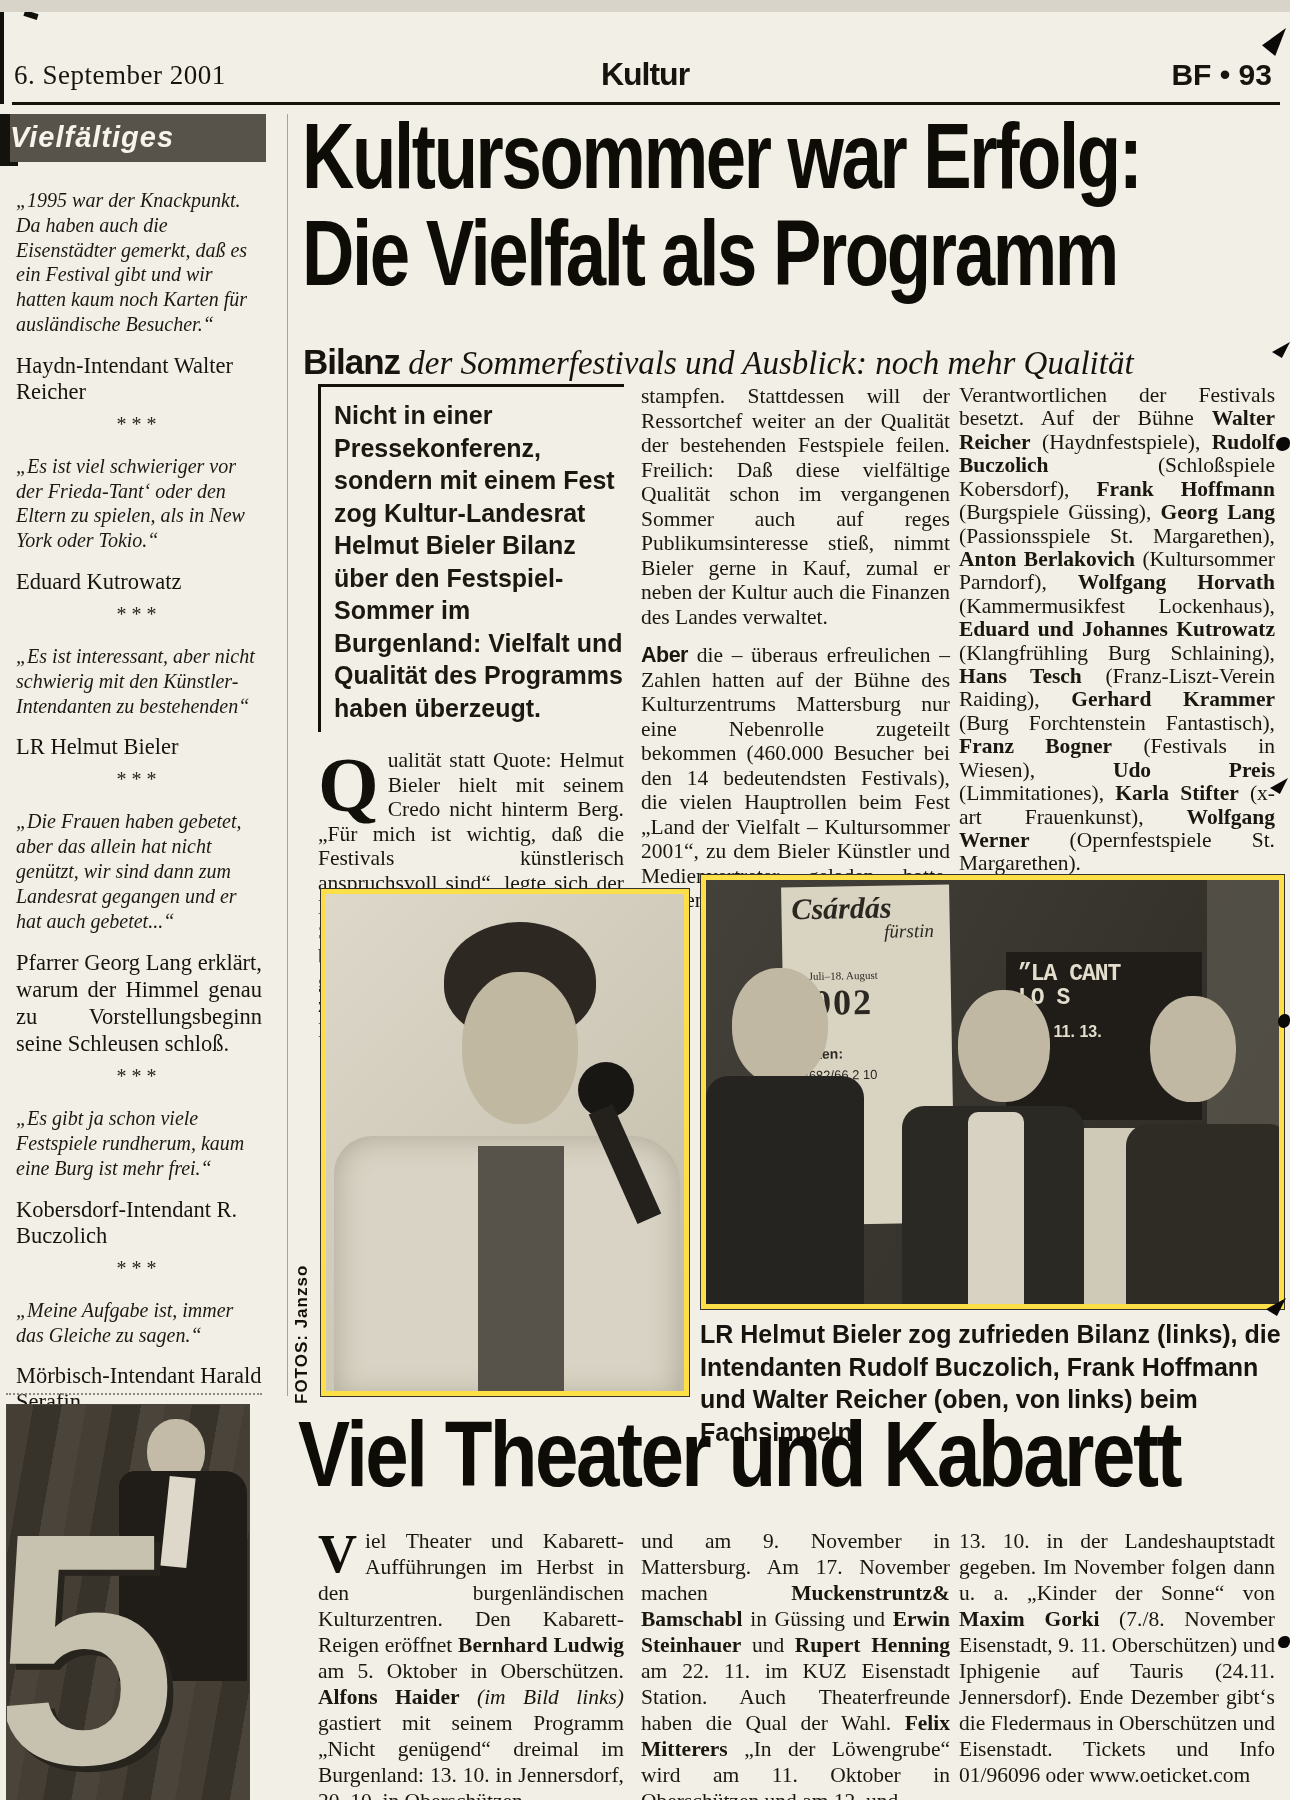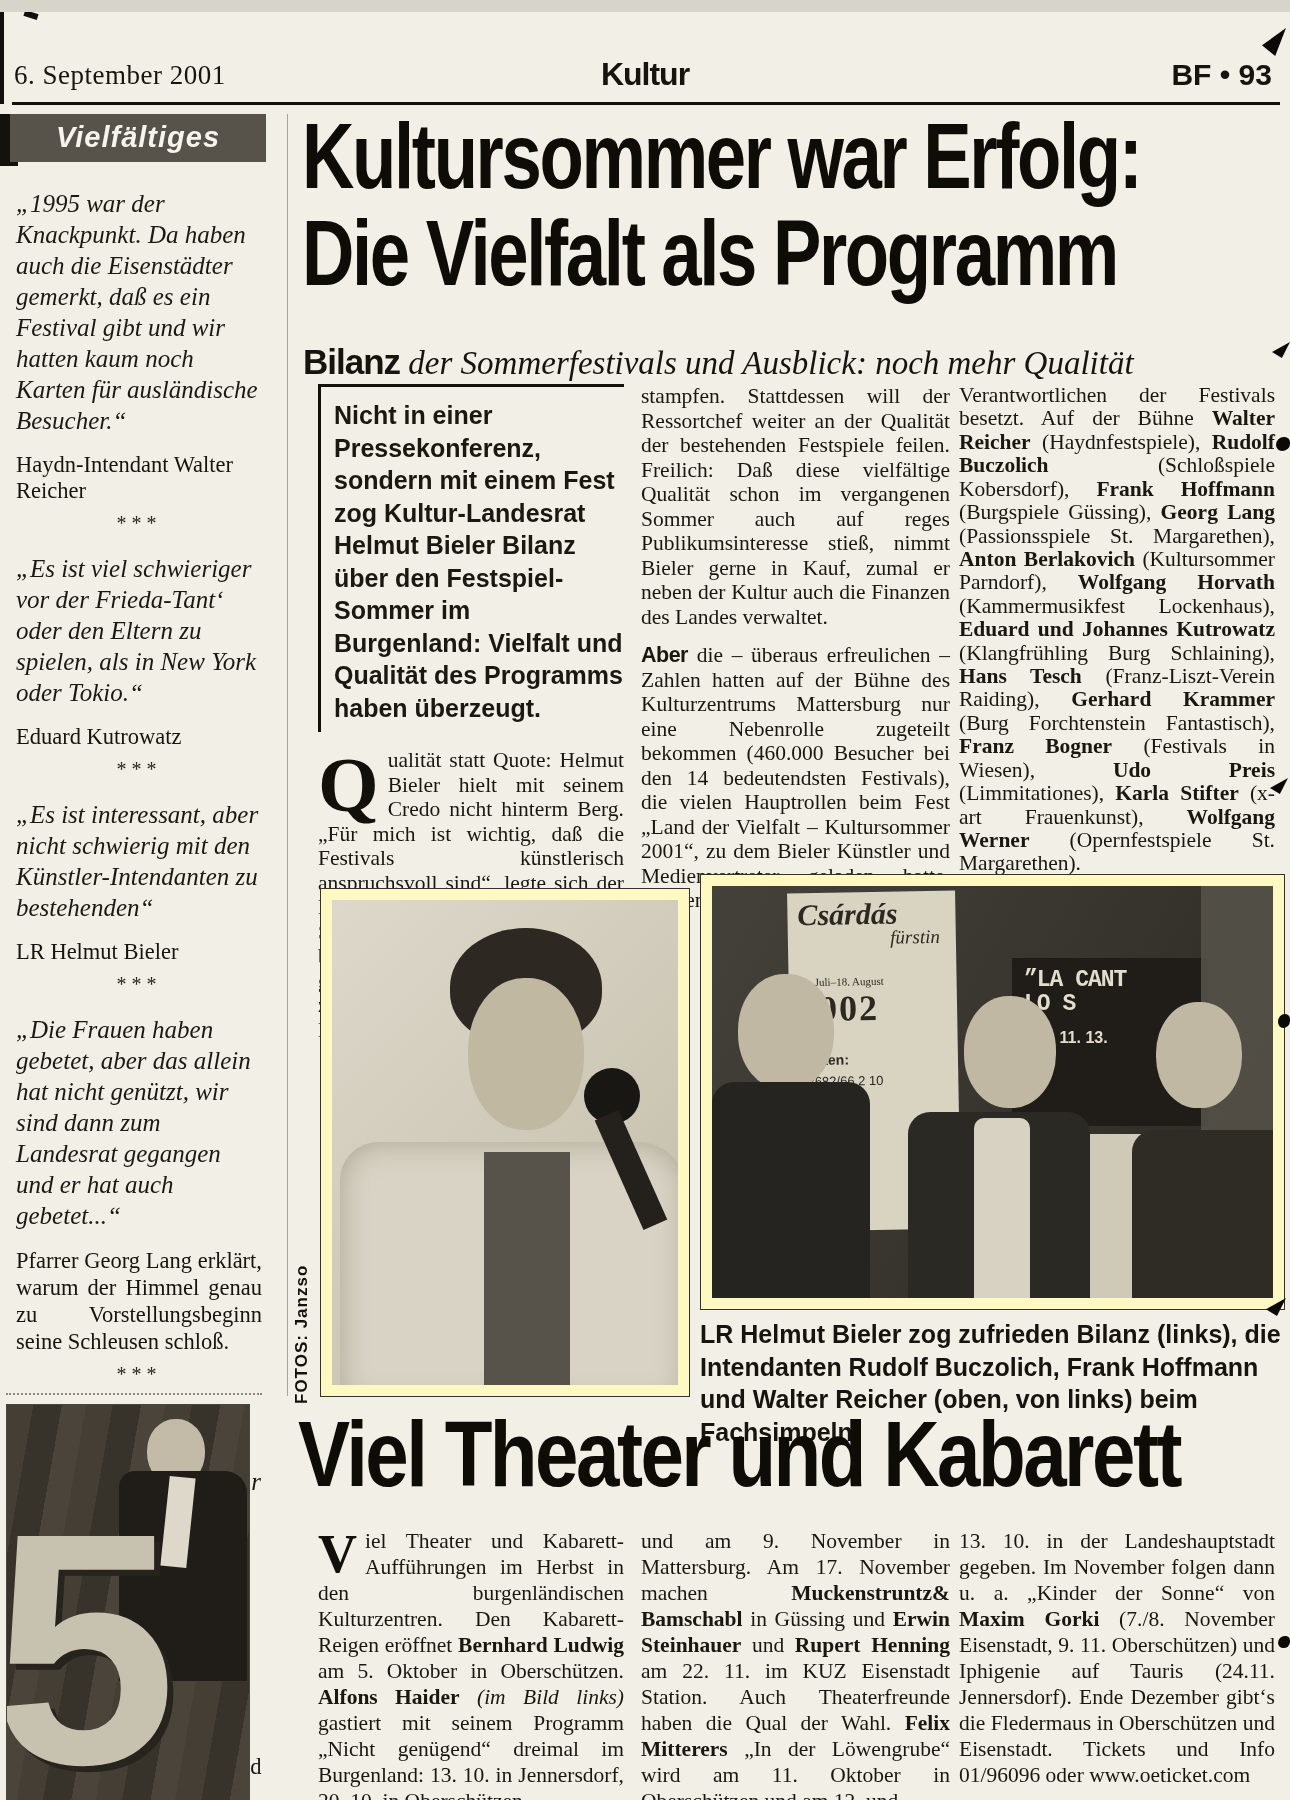--- a/index.html
+++ b/index.html
@@ -11,24 +11,24 @@
   
   .masthead-date{position:absolute;left:14px;top:48px;font-size:27px;letter-spacing:.5px;}
   .masthead-section{position:absolute;left:50%;top:44px;transform:translateX(-50%);
     font-family:"Liberation Sans",sans-serif;font-weight:bold;font-size:32px;letter-spacing:-1px;}
   .masthead-page{position:absolute;right:18px;top:46px;
     font-family:"Liberation Sans",sans-serif;font-weight:bold;font-size:30px;letter-spacing:0;}
   .masthead-rule{position:absolute;left:12px;right:10px;top:90px;height:3px;background:#141209;}
   
   .sb-cap{position:absolute;left:0;top:102px;width:18px;height:52px;background:#14120d;}
   .sidebar{position:absolute;left:10px;top:102px;width:256px;}
-  .sb-header{background:#57524a;color:#f6f4ec;text-align:center;padding:7px 0 8px;
+  .sb-header{background:#57524a;color:#f6f4ec;text-align:left;padding:7px 0 8px;
     font-family:"Liberation Sans",sans-serif;font-weight:bold;font-style:italic;font-size:29px;letter-spacing:1px;}
   .sb-body{padding:8px 4px 0 6px;}
-  .sb-quote{font-style:italic;font-size:25px;line-height:1.24;margin:18px 0 4px;color:#1c1914;}
+  .sb-quote{font-style:italic;font-size:20px;line-height:1.24;margin:18px 0 4px;color:#1c1914;}
   .sb-attr{font-size:22.5px;margin:16px 0 0;}
   .sb-note{font-size:22.5px;text-align:justify;margin:16px 0 0;line-height:1.2;}
   .sb-sep{text-align:center;font-size:20px;letter-spacing:5px;margin:8px 0 0;color:#2a2620;}
   .v-sep{position:absolute;left:287px;top:102px;height:1282px;border-left:1px solid #a8a298;}
   .sb-bottom-rule{position:absolute;left:6px;top:1381px;width:256px;border-top:2px dotted #8d887d;}
   
   .headline{position:absolute;left:302px;top:96px;}
   .headline .hl-line{font-family:"Liberation Sans",sans-serif;font-weight:bold;
     font-size:93px;line-height:1.04;letter-spacing:-3px;color:#0e0c07;
     transform:scaleX(.78);transform-origin:left;white-space:nowrap;}
@@ -48,21 +48,21 @@
     padding:12px 0 8px 13px;margin-bottom:16px;
     font-family:"Liberation Sans",sans-serif;font-weight:bold;font-size:25px;line-height:1.3;
     text-align:left;color:#1b1812;}
   .para{margin:0 0 14px;}
   .dropcap{float:left;font-weight:bold;font-size:78px;line-height:.72;padding:9px 9px 0 0;color:#12100a;}
   .dropcap-sm{float:left;font-weight:bold;font-size:54px;line-height:.8;padding:5px 8px 0 0;color:#12100a;}
   .b{font-weight:bold;}
   .i{font-style:italic;}
   .sans{font-family:"Liberation Sans",sans-serif;letter-spacing:-.5px;}
   
-  .photo{position:absolute;background:#fef9c3;border:1px solid #35322b;padding:11px;box-sizing:border-box;}
+  .photo{position:absolute;background:#fde047;border:1px solid #35322b;padding:5px;box-sizing:border-box;}
   .photo-inner{position:relative;width:100%;height:100%;overflow:hidden;}
   .photo-left{left:320px;top:876px;width:370px;height:509px;}
   .photo-left .photo-inner{background:linear-gradient(135deg,#ddd8ca 0%,#cdc7b6 60%,#bfb9a7 100%);}
   .pl-hair{position:absolute;left:118px;top:28px;width:152px;height:118px;background:#2d2922;border-radius:50% 50% 45% 45%;}
   .pl-face{position:absolute;left:136px;top:78px;width:116px;height:152px;background:#c1b8a2;border-radius:48%;}
   .pl-jacket{position:absolute;left:8px;top:242px;width:346px;height:262px;background:#d8d3c4;border-radius:38px 48px 0 0;box-shadow:inset 0 0 30px #aaa492;}
   .pl-shirt{position:absolute;left:152px;top:252px;width:86px;height:252px;background:#57524a;}
   .pl-mic{position:absolute;left:252px;top:168px;width:56px;height:56px;background:#191713;border-radius:50%;}
   .pl-mic-handle{position:absolute;left:286px;top:210px;width:26px;height:120px;background:#24211c;transform:rotate(-24deg);}
   .photo-right{left:700px;top:862px;width:585px;height:436px;}

